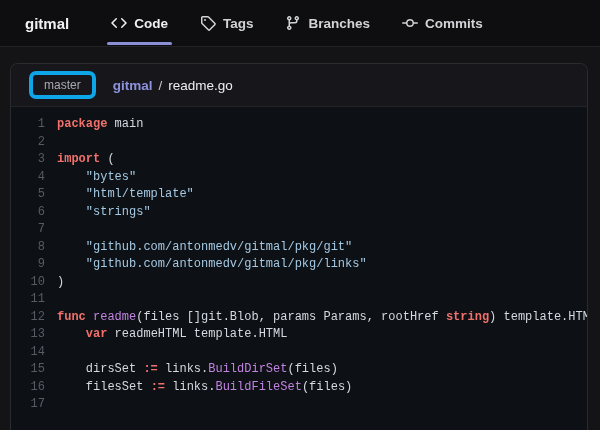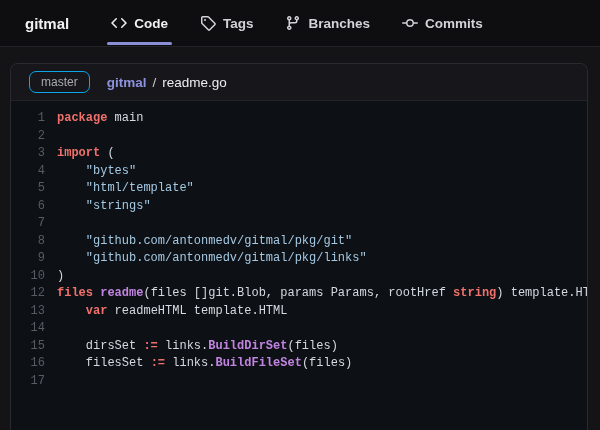--- a/index.html
+++ b/index.html
@@ -63,21 +63,21 @@
   }
   .card-header {
     background:#17171b;
     border-bottom:1px solid #242428;
     padding:7px 18px;
     display:flex;
     align-items:center;
     flex:none;
   }
   .branch-badge {
-    border:1px solid #0ea5e9;
+    border:4px solid #0ea5e9;
     border-radius:7px;
     padding:3px 11px;
     font-size:12px;
     color:#a9aab1;
     cursor:pointer;
   }
   .breadcrumb {
     margin-left:17px;
     font-size:13.5px;
     display:flex;
@@ -105,21 +105,21 @@
     display:inline-block;
     width:46px;
     text-align:right;
     padding-right:12px;
     color:#565c64;
     user-select:none;
   }
   .tk-p { color:#d4dae1; }
   .tk-k { color:#f0716b; font-weight:bold; }
   .tk-s { color:#a5c9e3; }
-  .tk-f { color:#c184e0; font-weight:bold; }
+  .tk-f { color:#c184e0; font-weight:normal; }
 </style>
 </head>
 <body>
 
 <header class="topnav">
   <div class="app-title">gitmal</div>
 
   <nav class="tabs">
     <div class="tab active">
       <svg viewBox="0 0 16 16">
@@ -163,21 +163,22 @@
         <div class="code-line"><span class="ln">1</span><span class="src"><span class="tk-k">package</span><span class="tk-p"> main</span></span></div>
         <div class="code-line"><span class="ln">2</span><span class="src"></span></div>
         <div class="code-line"><span class="ln">3</span><span class="src"><span class="tk-k">import</span><span class="tk-p"> (</span></span></div>
         <div class="code-line"><span class="ln">4</span><span class="src"><span class="tk-s">    "bytes"</span></span></div>
         <div class="code-line"><span class="ln">5</span><span class="src"><span class="tk-s">    "html/template"</span></span></div>
         <div class="code-line"><span class="ln">6</span><span class="src"><span class="tk-s">    "strings"</span></span></div>
         <div class="code-line"><span class="ln">7</span><span class="src"></span></div>
         <div class="code-line"><span class="ln">8</span><span class="src"><span class="tk-s">    "github.com/antonmedv/gitmal/pkg/git"</span></span></div>
         <div class="code-line"><span class="ln">9</span><span class="src"><span class="tk-s">    "github.com/antonmedv/gitmal/pkg/links"</span></span></div>
         <div class="code-line"><span class="ln">10</span><span class="src"><span class="tk-p">)</span></span></div>
-        <div class="code-line"><span class="ln">12</span><span class="src"><span class="tk-k">files</span><span class="tk-p"> </span><span class="tk-f">readme</span><span class="tk-p">(files []git.Blob, params Params, rootHref </span><span class="tk-k">string</span><span class="tk-p">) template.HTML {</span></span></div>
+        <div class="code-line"><span class="ln">11</span><span class="src"></span></div>
+        <div class="code-line"><span class="ln">12</span><span class="src"><span class="tk-k">func</span><span class="tk-p"> </span><span class="tk-f">readme</span><span class="tk-p">(files []git.Blob, params Params, rootHref </span><span class="tk-k">string</span><span class="tk-p">) template.HTML {</span></span></div>
         <div class="code-line"><span class="ln">13</span><span class="src"><span class="tk-p">    </span><span class="tk-k">var</span><span class="tk-p"> readmeHTML template.HTML</span></span></div>
         <div class="code-line"><span class="ln">14</span><span class="src"></span></div>
         <div class="code-line"><span class="ln">15</span><span class="src"><span class="tk-p">    dirsSet </span><span class="tk-k">:=</span><span class="tk-p"> links.</span><span class="tk-f">BuildDirSet</span><span class="tk-p">(files)</span></span></div>
         <div class="code-line"><span class="ln">16</span><span class="src"><span class="tk-p">    filesSet </span><span class="tk-k">:=</span><span class="tk-p"> links.</span><span class="tk-f">BuildFileSet</span><span class="tk-p">(files)</span></span></div>
         <div class="code-line"><span class="ln">17</span><span class="src"></span></div>
       </div>
   </div>
 </section>
 
 </body></html>

